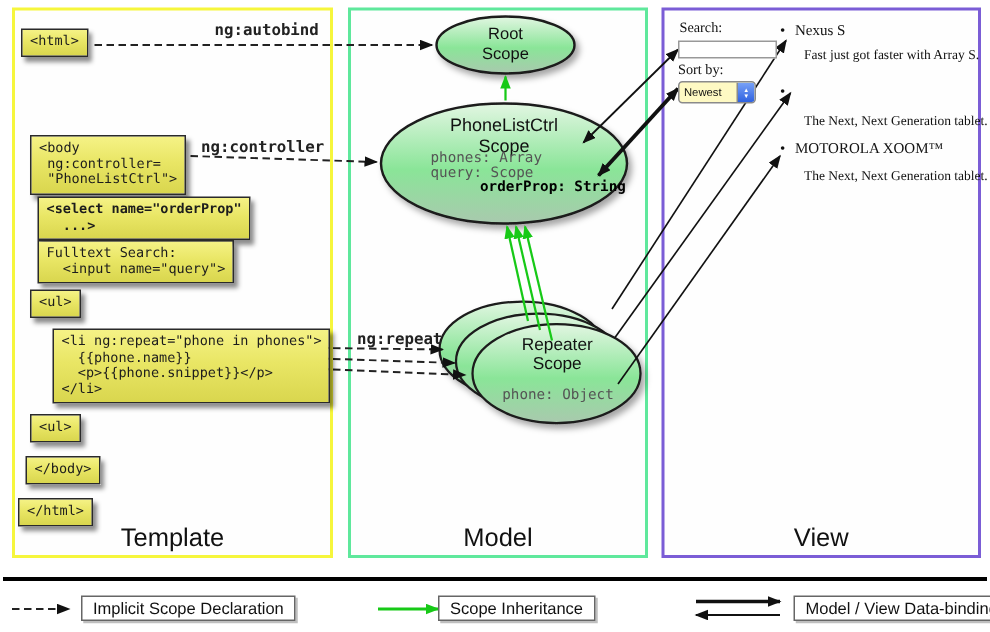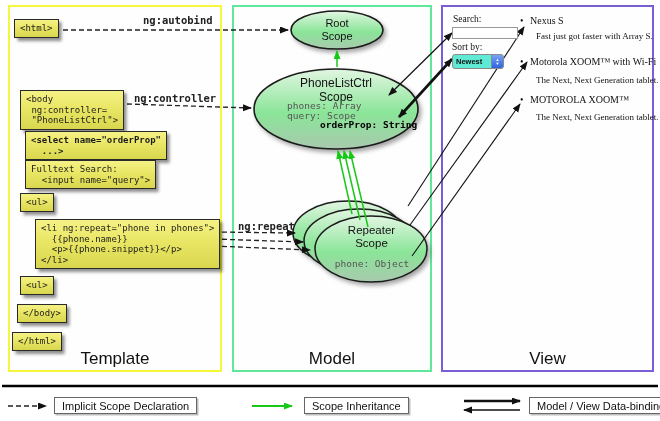--- a/index.html
+++ b/index.html
@@ -27,22 +27,22 @@
       font-size:12px;line-height:1.15;color:#111;}
   .scope-props{position:absolute;font-family:"DejaVu Sans Mono","Liberation Mono",monospace;
       font-size:9.5px;line-height:9.5px;color:#555;}
   .scope-props .b{font-weight:bold;color:#000;margin-left:33px;}
   .mono-gray{position:absolute;font-family:"DejaVu Sans Mono","Liberation Mono",monospace;
       font-size:9.5px;color:#555;text-align:center;}
   .vtext{position:absolute;font-family:"Liberation Serif",serif;color:#111;}
   .v-input{position:absolute;left:452px;top:27px;width:64px;height:10px;
       border:1px solid #999;background:#fff;padding:0;}
   .v-select{position:absolute;left:452px;top:54px;width:50px;height:13px;
-      border:1px solid #8a8a8a;border-radius:3px;background:#5eead4;
-      display:flex;align-items:center;justify-content:space-between;overflow:hidden;font-weight:bold;}
+      border:1px solid #8a8a8a;border-radius:3px;background:#fef9c3;
+      display:flex;align-items:center;justify-content:space-between;overflow:hidden;}
   .v-select .val{font-family:"Liberation Sans",sans-serif;font-size:7.5px;padding-left:3px;color:#111;}
   .v-select .stepper{width:11px;height:13px;background:linear-gradient(180deg,#79a2f7,#2f62e0);
       border-left:1px solid #8a8a8a;color:#fff;font-size:4px;line-height:4px;
       display:flex;flex-direction:column;align-items:center;justify-content:center;}
   .v-item-name{font-size:10px;}
   .v-item-desc{font-size:9px;}
   .bullet{position:absolute;font-size:10px;color:#111;font-family:"Liberation Serif",serif;}
   .legend-box{position:absolute;top:397px;background:#fff;border:1.5px solid #666;
       box-shadow:1.5px 1.5px 0 rgba(0,0,0,0.25);
       font-size:11px;color:#111;padding:1.5px 7px;white-space:nowrap;}
@@ -157,28 +157,27 @@
         <span>▲</span>
         <span>▼</span>
       </span>
   </div>
 
   <span class="bullet" style="left:520px;top:15px;">•</span>
   <div class="vtext v-item-name" style="left:530px;top:15px;">Nexus S</div>
   <div class="vtext v-item-desc" style="left:536px;top:31px;">Fast just got faster with Array S.</div>
 
   <span class="bullet" style="left:520px;top:56px;">•</span>
-  <div class="vtext v-item-name" style="left:530px;top:56px;">Motorola XOOM™ with Wi-Fi</div>
   <div class="vtext v-item-desc" style="left:536px;top:75px;">The Next, Next Generation tablet.</div>
 
   <span class="bullet" style="left:520px;top:94px;">•</span>
   <div class="vtext v-item-name" style="left:530px;top:94px;">MOTOROLA XOOM™</div>
   <div class="vtext v-item-desc" style="left:536px;top:112px;">The Next, Next Generation tablet.</div>
 
   <div class="col-label t">Template</div>
   <div class="col-label m">Model</div>
   <div class="col-label v">View</div>
 
   <div class="legend-box" style="left:54px;">Implicit Scope Declaration</div>
-  <div class="legend-box" style="left:304px;">Scope Inheritance</div>
+  <div class="legend-box" style="left:292px;">Scope Inheritance</div>
   <div class="legend-box" style="left:529px;">Model / View Data-binding</div>
 
 </div>
 
 </body></html>

